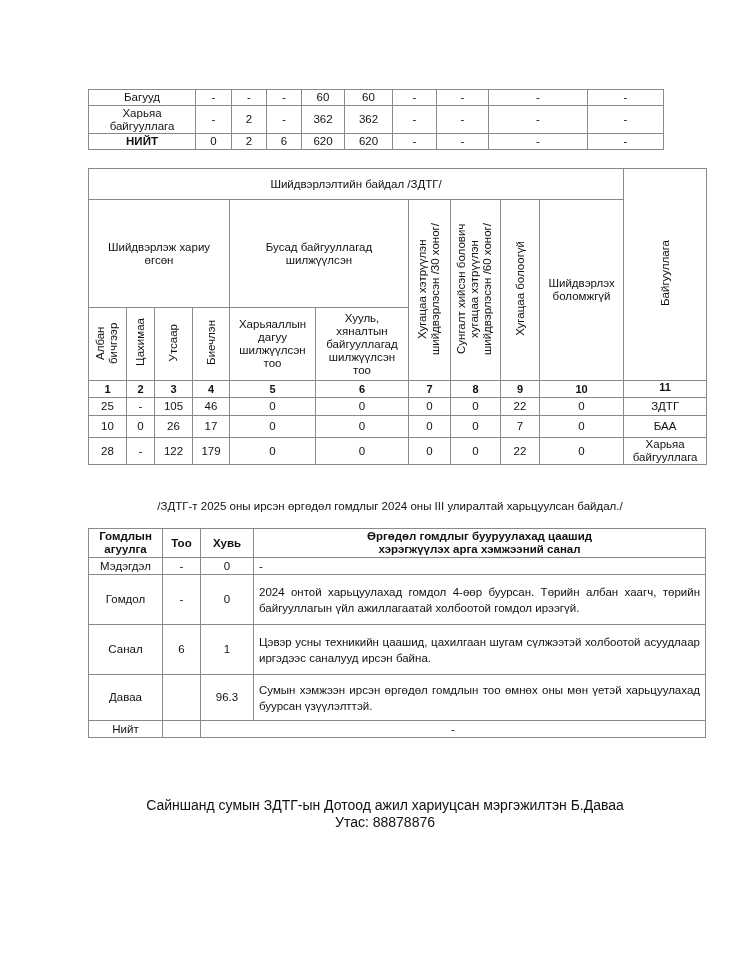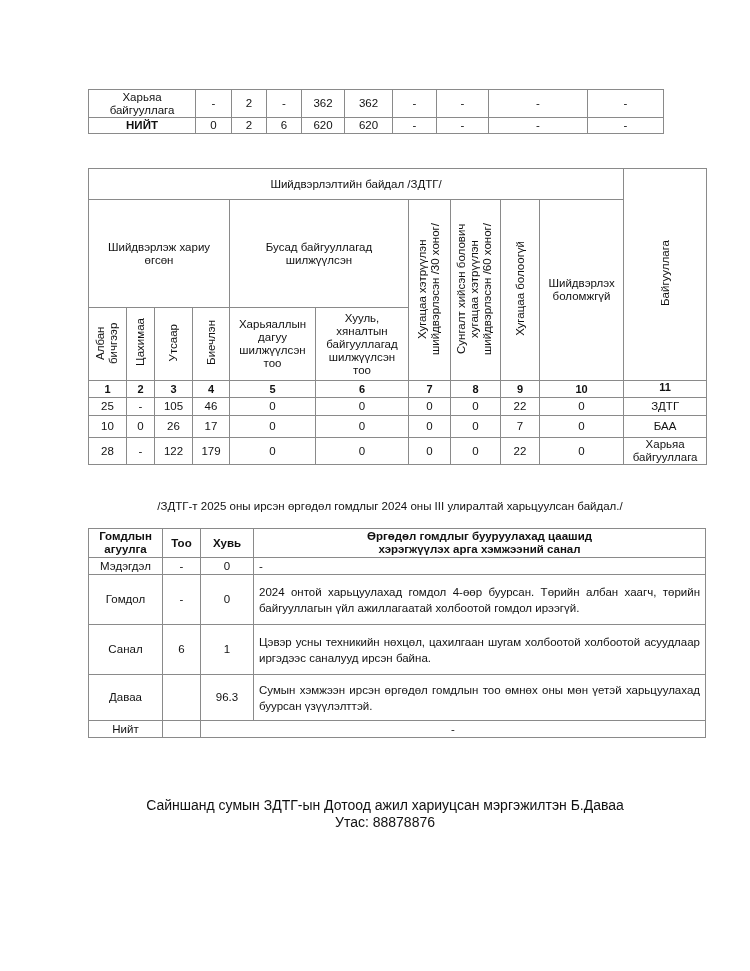--- a/index.html
+++ b/index.html
@@ -32,20 +32,32 @@
       <col style="width:35px">
       <col style="width:35px">
     <col style="width:43px">
       <col style="width:48px">
       <col style="width:44px">
       <col style="width:52px">
     <col style="width:99px">
       <col style="width:76px">
   </colgroup>
   <tbody>
+      <tr style="height:16px">
+    <td>Багууд</td>
+    <td>-</td>
+    <td>-</td>
+    <td>-</td>
+    <td>60</td>
+    <td>60</td>
+    <td>-</td>
+    <td>-</td>
+    <td>-</td>
+    <td>-</td>
+  </tr>
   <tr style="height:28px">
     <td>Харьяа байгууллага</td>
     <td>-</td>
     <td>2</td>
     <td>-</td>
     <td>362</td>
     <td>362</td>
     <td>-</td>
     <td>-</td>
     <td>-</td>
@@ -197,21 +209,21 @@
   <tr style="height:50px">
     <td>Гомдол</td>
     <td>-</td>
     <td>0</td>
     <td class="justify" style="line-height:16px">2024 онтой харьцуулахад гомдол 4-өөр буурсан. Төрийн албан хаагч, төрийн байгууллагын үйл ажиллагаатай холбоотой гомдол ирээгүй.</td>
   </tr>
   <tr style="height:50px">
     <td>Санал</td>
     <td>6</td>
     <td>1</td>
-    <td class="justify" style="line-height:16px">Цэвэр усны техникийн нөхцөл, цахилгаан шугам холбоотой холбоотой асуудлаар иргэдээс саналууд ирсэн байна.</td>
+    <td class="justify" style="line-height:16px">Цэвэр усны техникийн цаашид, цахилгаан шугам сүлжээтэй холбоотой асуудлаар иргэдээс саналууд ирсэн байна.</td>
   </tr>
   <tr style="height:46px">
     <td>Даваа</td>
     <td></td>
     <td>96.3</td>
     <td class="justify" style="line-height:16px">Сумын хэмжээн ирсэн өргөдөл гомдлын тоо өмнөх оны мөн үетэй харьцуулахад буурсан үзүүлэлттэй.</td>
   </tr>
   <tr style="height:17px">
     <td>Нийт</td>
     <td></td>

